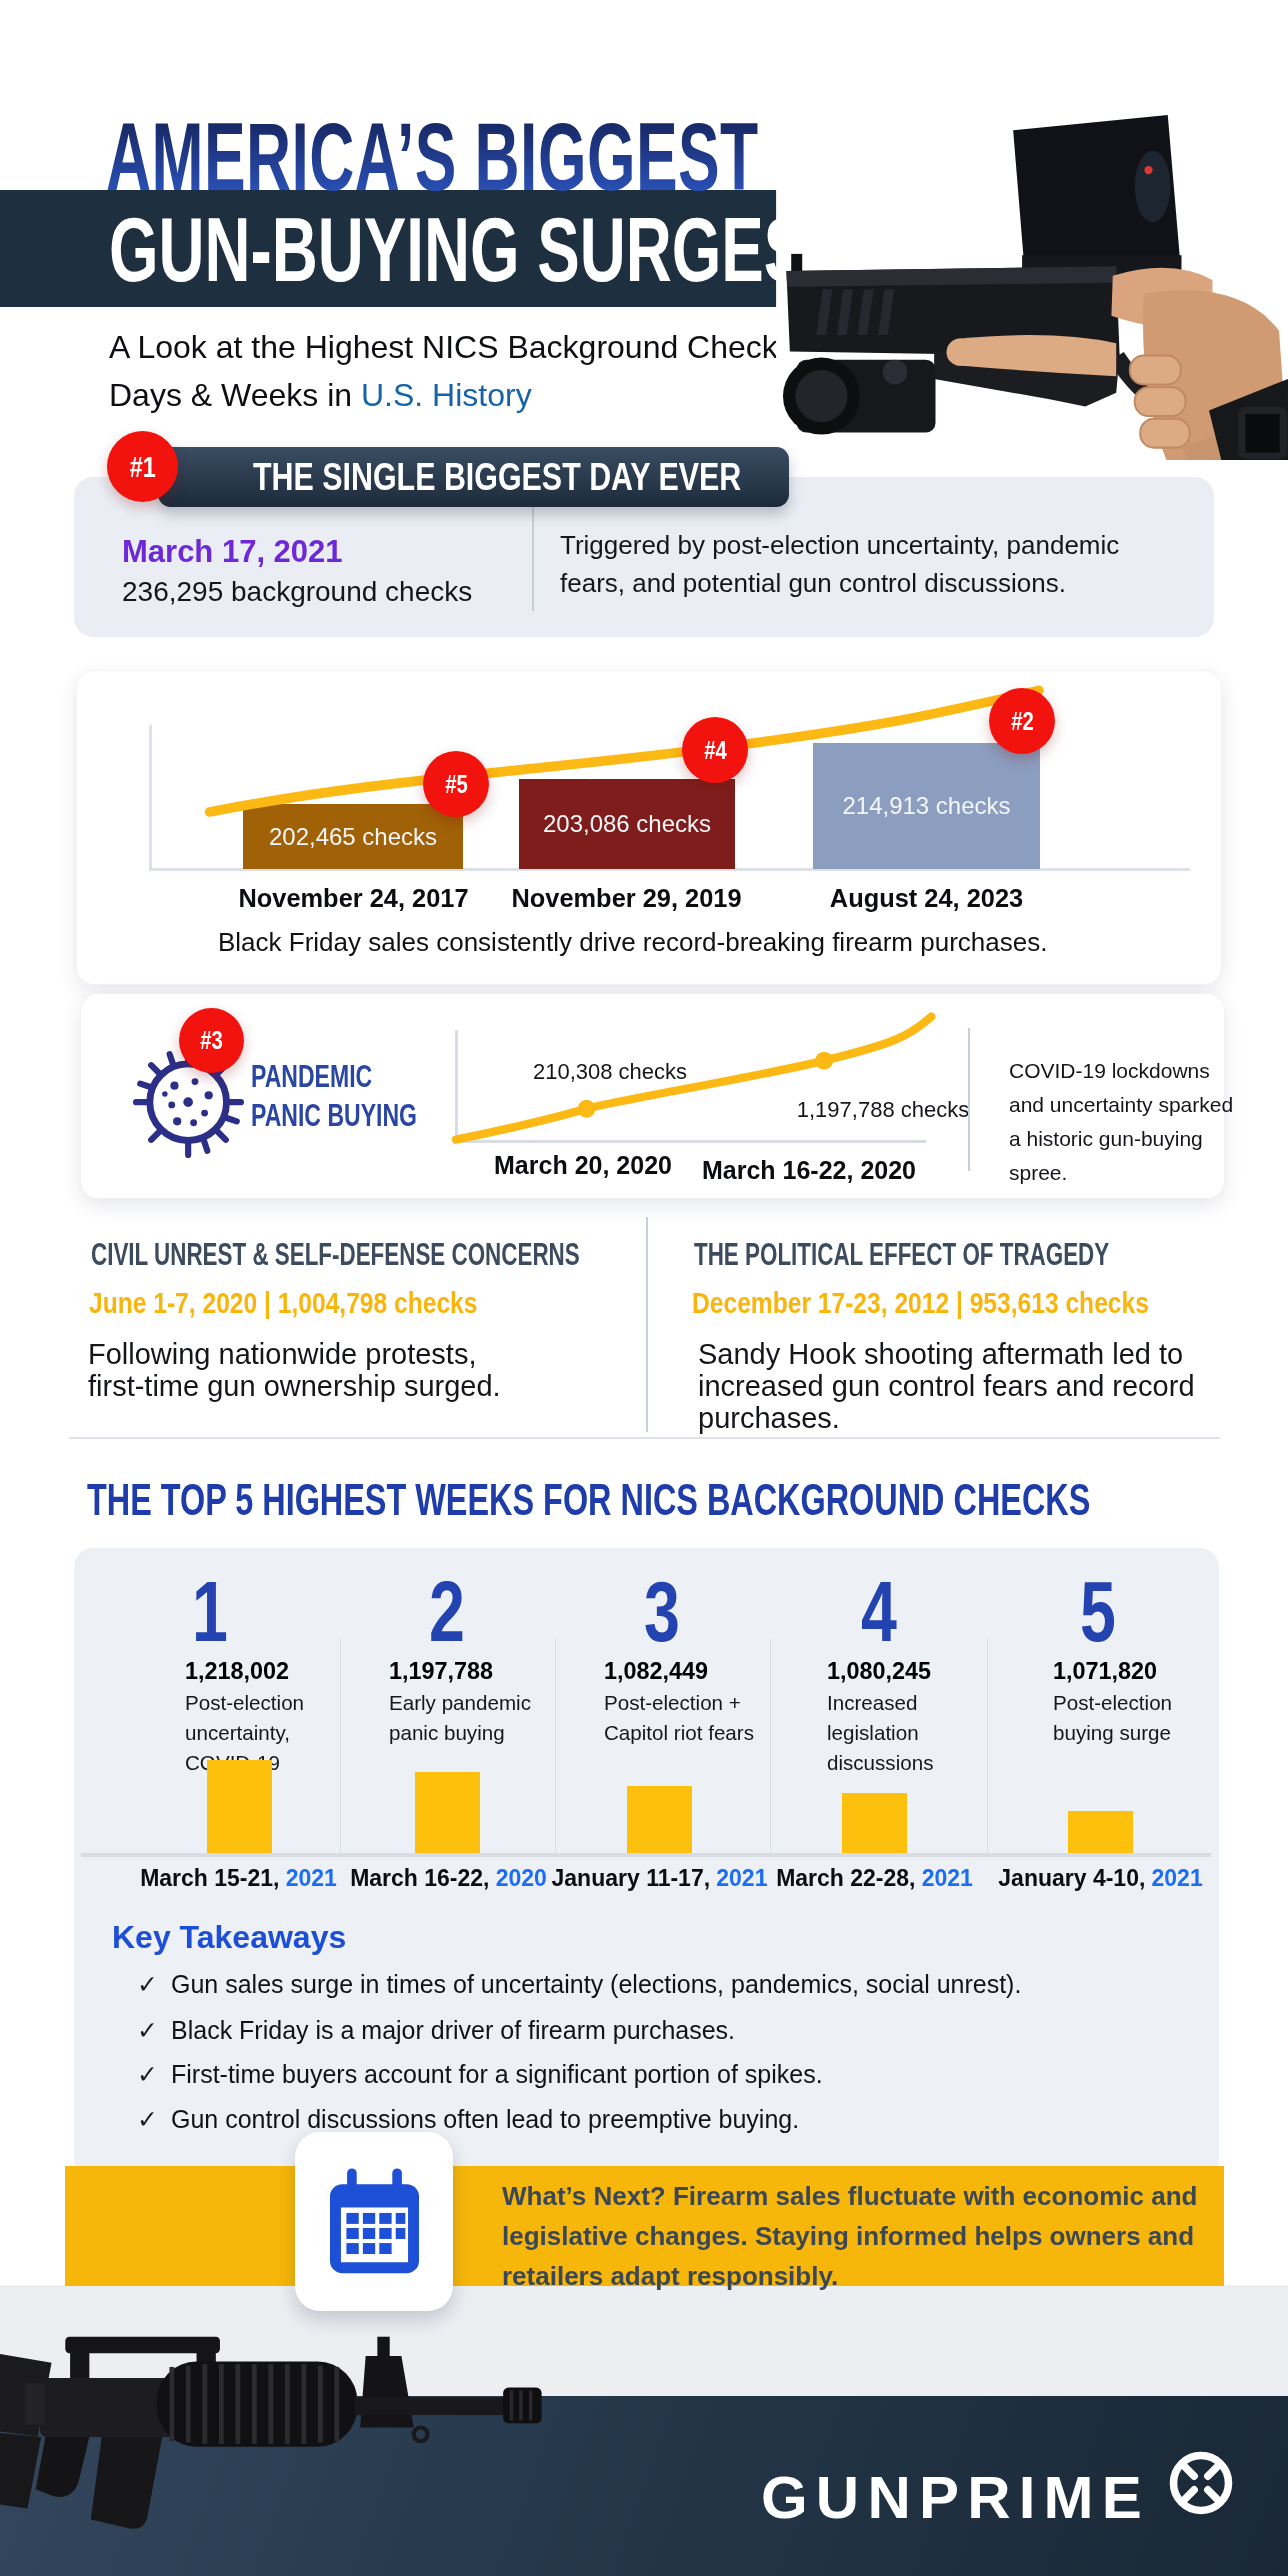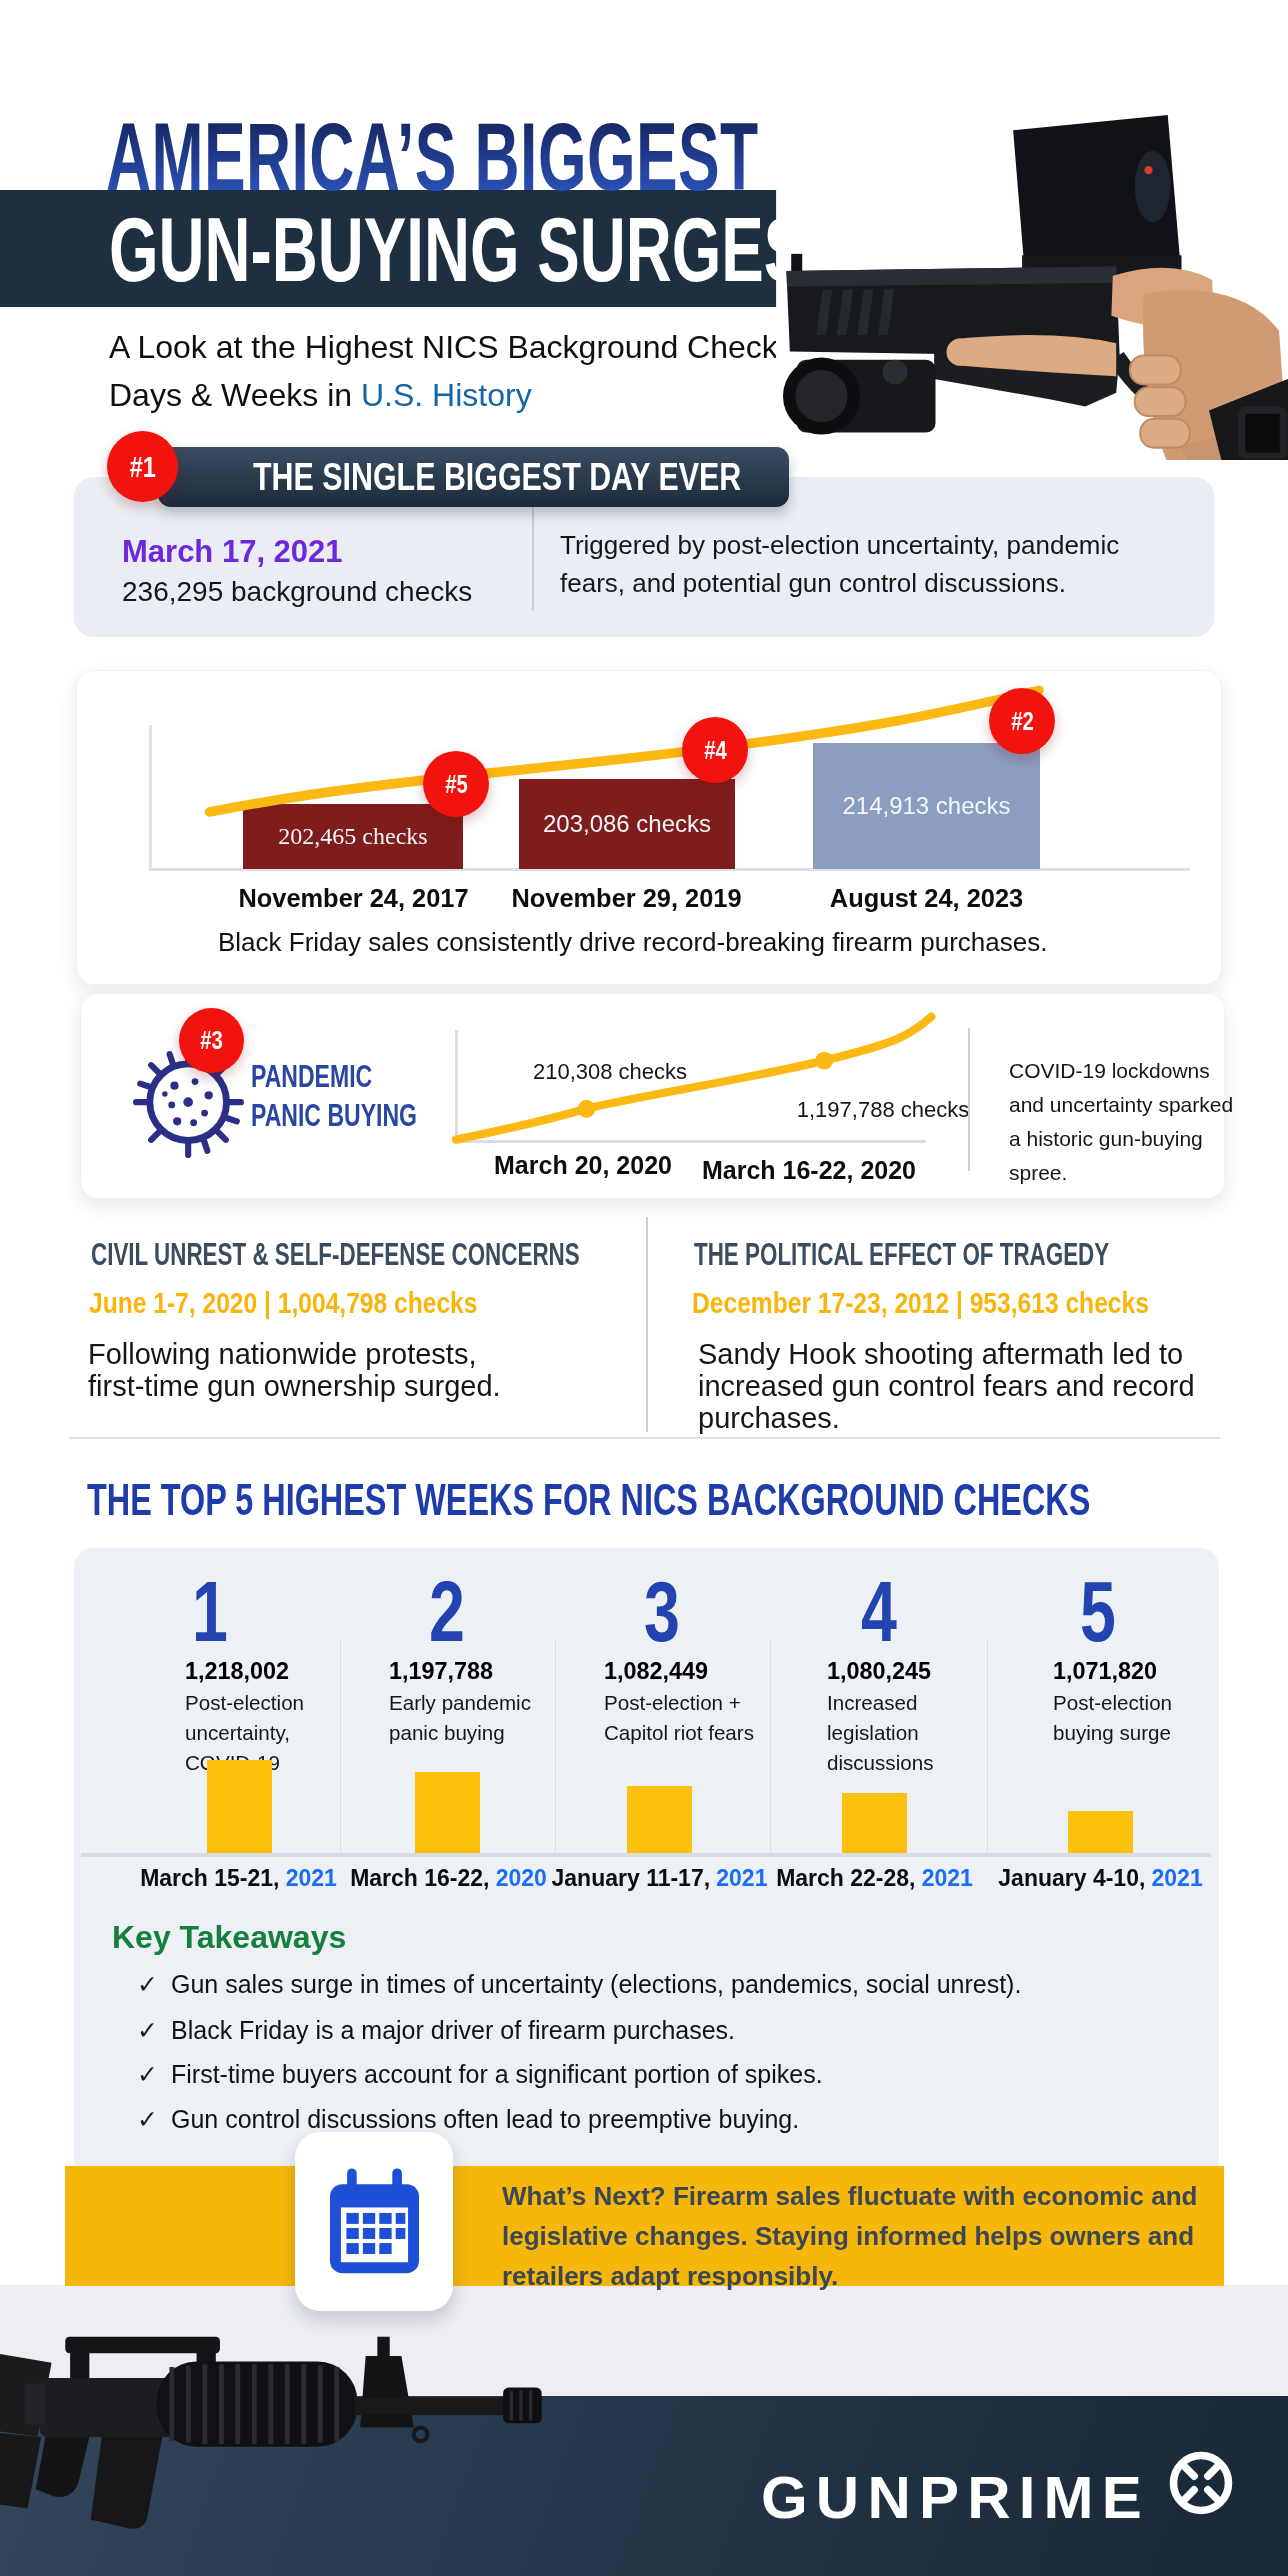--- a/index.html
+++ b/index.html
@@ -68,21 +68,21 @@
   .t5-div{position:absolute;top:91px;width:1.4px;height:214px;background:#d9dee6;}
   .t5-num{position:absolute;top:13.7px;width:151px;text-align:center;font-size:86px;font-weight:800;color:#2343b0;}
   .t5-num .cond-c{transform:scaleX(.75);}
   .t5-val{position:absolute;top:110px;width:165px;font-size:23.4px;font-weight:700;color:#000000;}
   .t5-desc{position:absolute;top:140px;width:151px;font-size:20.6px;line-height:30px;color:#15171c;}
   .t5-bar{position:absolute;width:65px;bottom:325px;background:#fdc00d;}
   .t5-base{left:6.9px;top:305px;width:1130px;height:4.1px;background:#d8dde4;position:absolute;}
   .t5-date{position:absolute;top:317px;width:247px;text-align:center;font-size:23px;font-weight:700;color:#0c0d10;}
   .t5-date .yr{color:#1b6ef3;margin-left:6.2px;}
 
-  .kt-head{position:absolute;left:38px;top:371px;font-size:32px;font-weight:700;color:#15803d;}
+  .kt-head{position:absolute;left:38px;top:371px;font-size:32px;font-weight:700;color:#1d4ed8;}
   .kt-item{position:absolute;left:63px;width:1030px;font-size:25px;color:#101216;}
   .kt-item .chk{display:inline-block;width:34px;color:#1b1d22;}
 
   
   .banner{left:65px;top:2166px;width:1159px;height:120px;background:#f6b60a;z-index:3;}
   .cal-card{left:295px;top:2132px;width:158px;height:179px;background:#fff;border-radius:25px;z-index:4;
             box-shadow:0 8.2px 18px rgba(20,30,60,.18);display:flex;align-items:center;justify-content:center;}
   .banner-text{left:502px;top:2176px;width:728px;font-size:26px;line-height:40px;font-weight:700;color:#3b4754;z-index:4;}
   .photo-strip{left:0;top:2285px;width:1288px;height:111px;background:#eceef1;}
   .footer{left:0;top:2396px;width:1288px;height:180px;background:linear-gradient(110deg,#33465c 0%,#223446 55%,#1a2836 100%);}
@@ -146,21 +146,21 @@
   </div>
   <div class="abs bd-date">March 17, 2021</div>
   <div class="abs bd-value">236,295 background checks</div>
   <div class="abs vdiv" style="left:532px;top:505px;height:106px;"></div>
   <div class="abs bd-desc">Triggered by post-election uncertainty, pandemic fears, and potential gun control discussions.</div>
 
   <div class="abs card-white bf-card">
     <div class="abs bf-axis-y"></div>
     <div class="abs bf-axis-x"></div>
 
-    <div class="bf-bar" style="left: 166px; width: 220px; background: #7f1d1d; height: 65px; font-family: Liberation Serif, serif;">
+    <div class="bf-bar" style="left: 166px; width: 220px; background: #a16207; height: 65px;">
         <span>202,465 checks</span>
       </div>
     <div class="bf-bar" style="left: 442px; width: 216px; background: #7f1d1d; height: 90px;">
         <span>203,086 checks</span>
       </div>
     <div class="bf-bar" style="left: 736px; width: 227px; background: rgb(140, 158, 192); height: 126px;">
         <span>214,913 checks</span>
       </div>
 
     <svg class="abs" style="left:0;top:0" width="1144" height="313" viewBox="0 0 1665 455">

